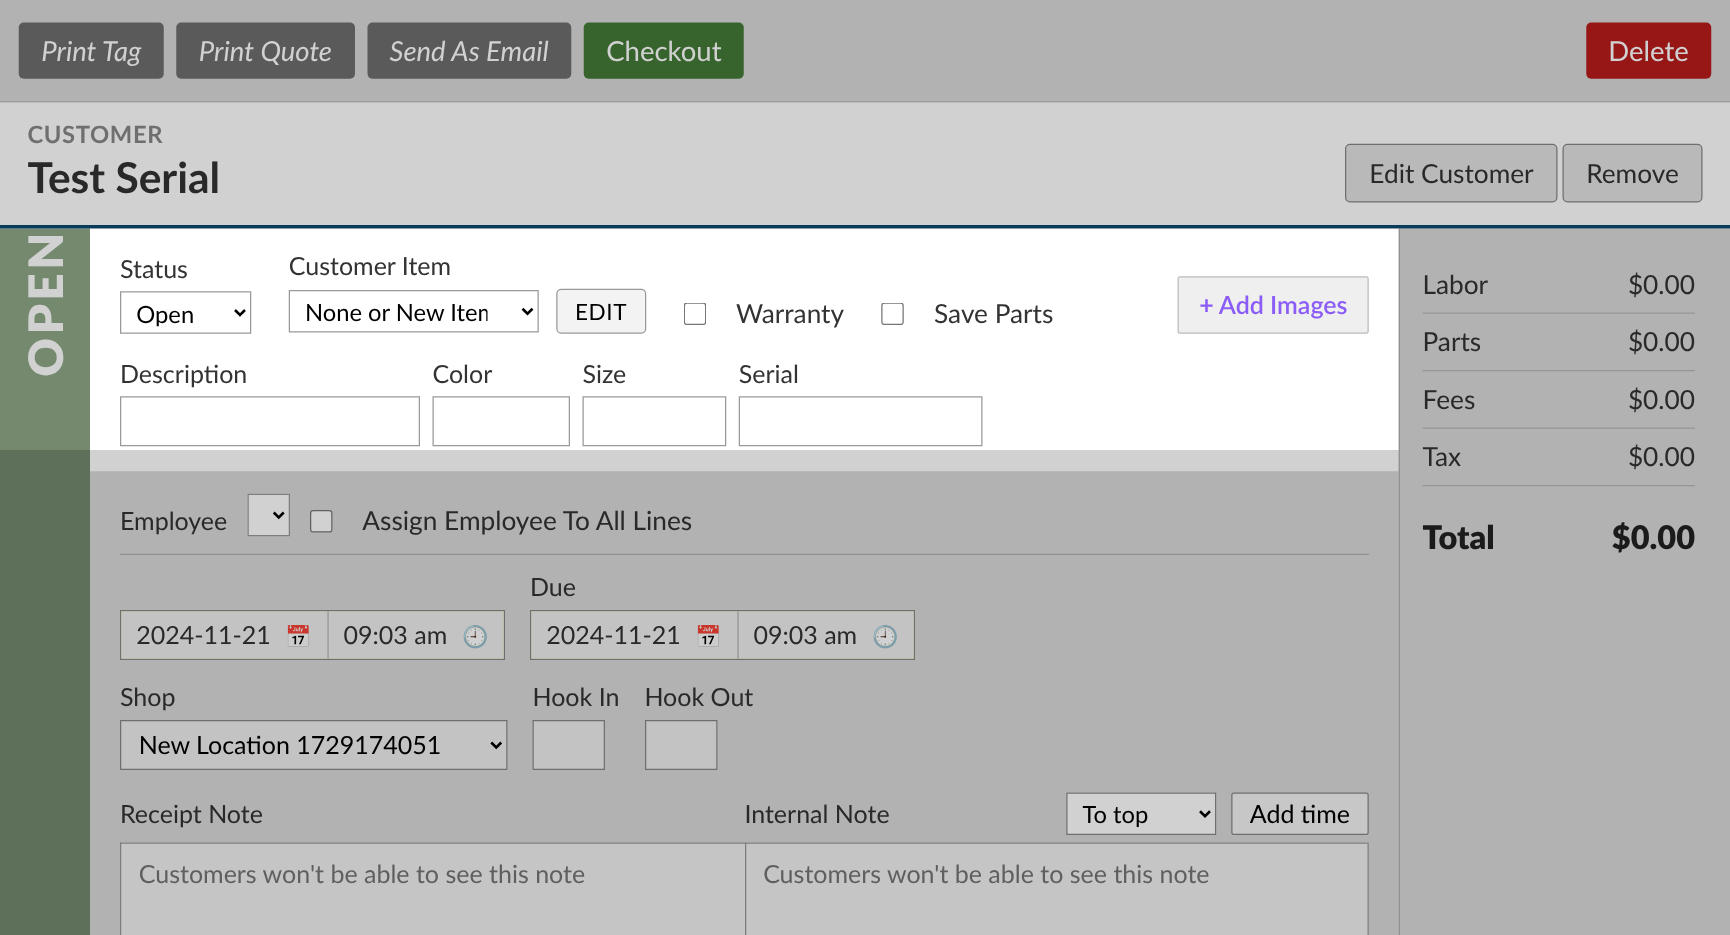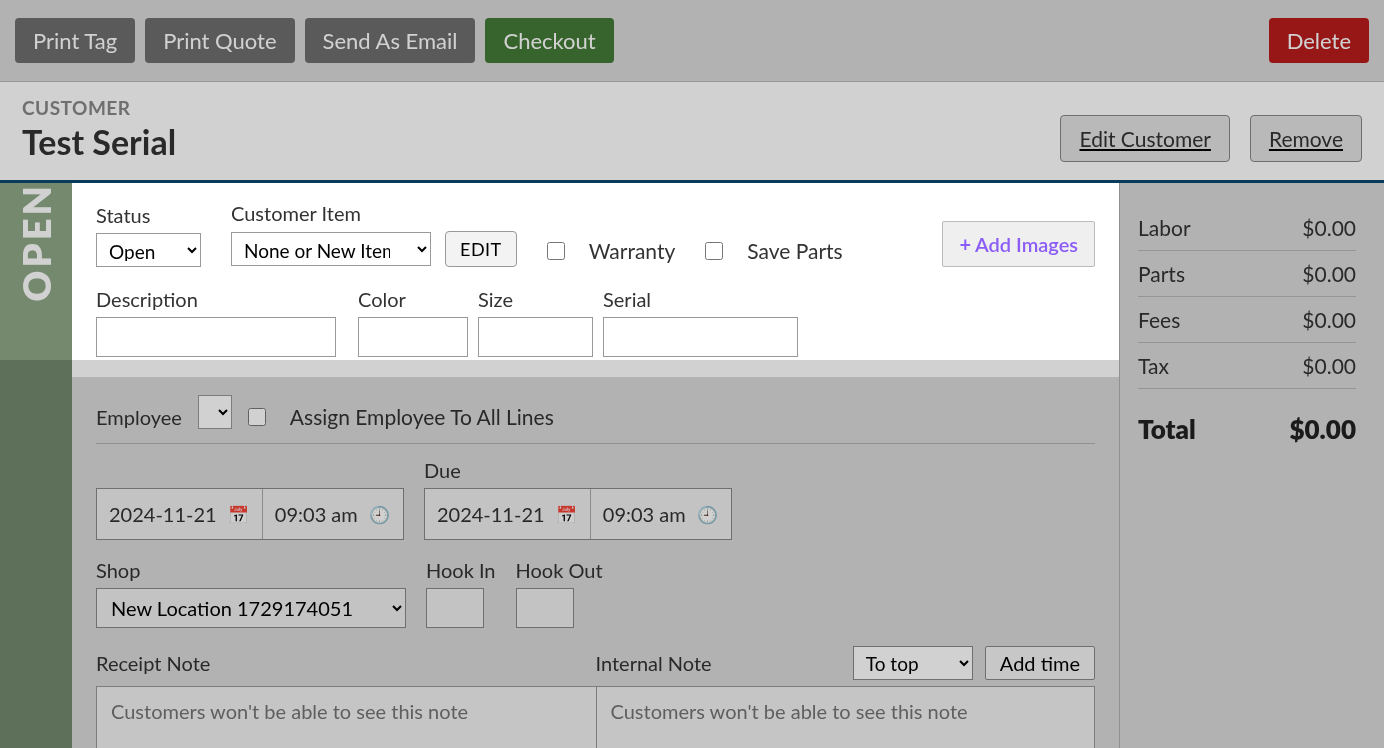--- a/index.html
+++ b/index.html
@@ -23,40 +23,40 @@
     padding: 18px 15px 18px 15px;
     display: flex; align-items: center; gap: 10px;
     border-bottom: 1px solid #b8b8b8;
   }
   .btn {
     font-size: 22px; font-weight: 400;
     padding: 9px 18px; border-radius: 4px; border: none;
     color: #fff; cursor: pointer;
     font-family: inherit;
   }
-  .btn-grey { background: #6e6e6e; }
+  .btn-grey { background: #6e6e6e; font-style: italic; }
   .btn-green { background: #447a36; }
   .btn-red { background: #b91c1c; }
   .toolbar-spacer { flex: 1; }
   
   
   .customer-header {
     background: #ffffff;
     padding: 14px 22px 18px 22px;
     display: flex; align-items: flex-end;
     border-bottom: 3px solid #0c4a6e;
   }
   .customer-block { flex: 1; }
   .customer-label {
     font-size: 19px; font-weight: 700; color: #888; letter-spacing: 0.5px;
   }
   .customer-name {
     font-size: 34px; font-weight: 700; color: #333; margin-top: 2px;
   }
-  .cust-actions { display: flex; gap: 20px; text-decoration: underline; }
+  .cust-actions { display: flex; gap: 4px; }
   .cust-actions .btn-outline {
     background: #e2e2e2; color: #333; border: 1px solid #888;
     font-size: 21px; padding: 10px 18px; border-radius: 4px; cursor: pointer;
     font-family: inherit;
   }
   
   
   .main-wrap {
     flex: 1; display: flex; position: relative;
     background: #d9d9d9;
@@ -131,21 +131,21 @@
     border: 1px solid #999; height: 40px; background: #fff;
     font-family: inherit; font-size: 19px; padding: 6px 10px;
   }
   .w-desc { width: 240px; }
   .w-color { width: 110px; }
   .w-size { width: 115px; }
   .w-serial { width: 195px; }
   
   
   .dt-group {
-    display: flex; border: 1px solid #888; background: #bef264; height: 52px;
+    display: flex; border: 1px solid #888; background: #bef264; height: 40px;
   }
   .dt-cell {
     padding: 7px 12px; font-size: 20px; color: #333; display: flex; align-items: center;
     border-right: 1px solid #aaa; background: #eee;
   }
   .dt-cell:last-child { border-right: none; }
   .dt-icon { color: #888; font-size: 17px; margin-left: 12px; }
   
   .shop-select {
     width: 310px; height: 40px; font-size: 20px;
@@ -248,21 +248,21 @@
           <button class="add-images-btn">
             <span class="plus">+</span><span>Add Images</span>
           </button>
         </div>
 
         <div class="row" style="gap:10px;">
           <div class="field">
             <span class="field-label">Description</span>
             <input class="text-input w-desc" style="">
           </div>
-          <div class="field" style="margin-left:12px;">
+          <div class="field" style="margin-left:0;">
             <span class="field-label">Color</span>
             <input class="text-input w-color" style="">
           </div>
           <div class="field">
             <span class="field-label">Size</span>
             <input class="text-input w-size" style="">
           </div>
           <div class="field">
             <span class="field-label">Serial</span>
             <input class="text-input w-serial" style="">

